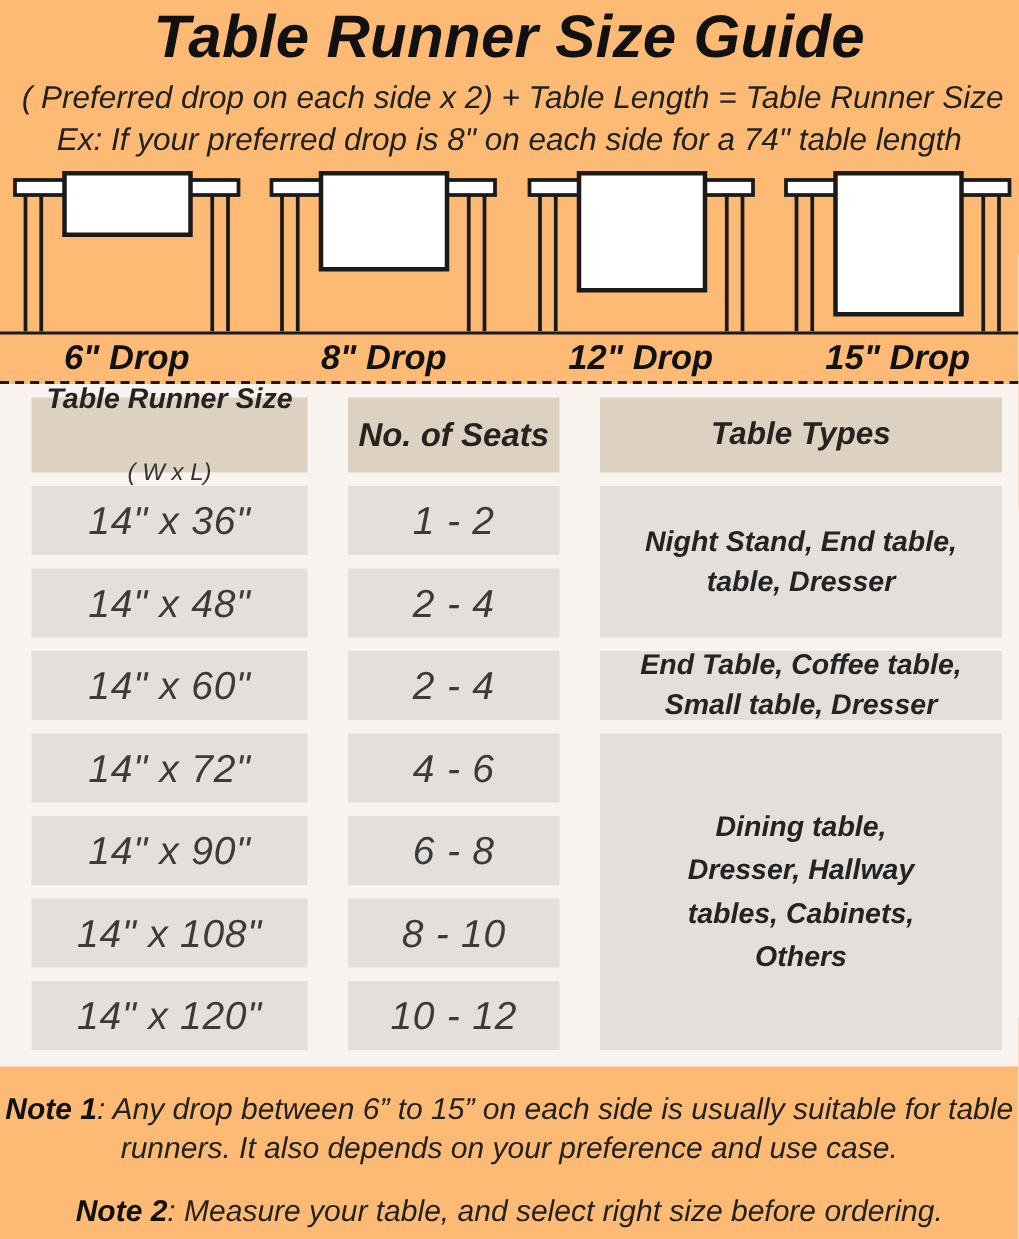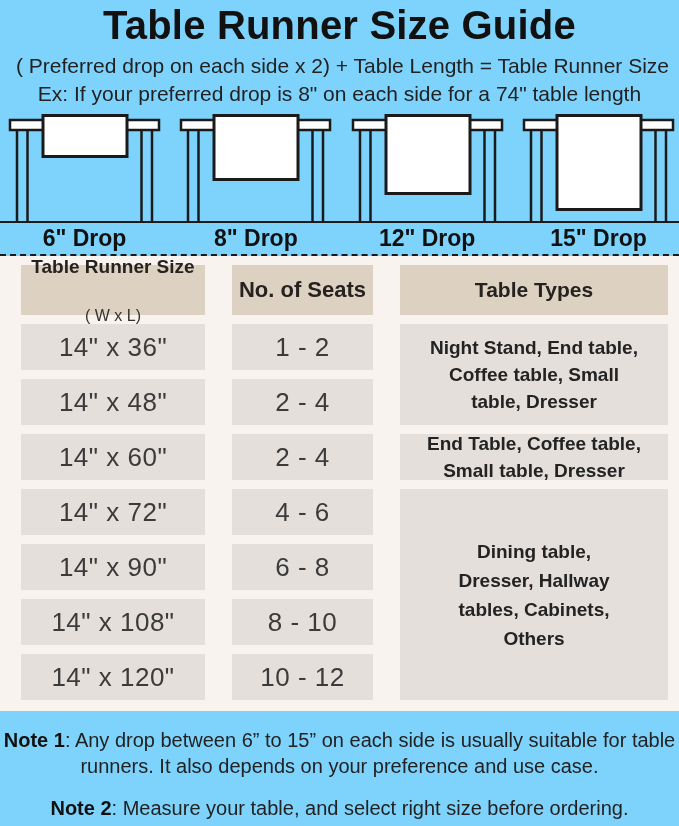--- a/index.html
+++ b/index.html
@@ -1,18 +1,18 @@
 <!DOCTYPE html>
 <html><head>
 <meta charset="utf-8">
 <style>
   html,body{margin:0;padding:0;}
   .page{
-    width:679px;height:826px;overflow:hidden;background:#7dd3fc;
-    font-family:"Liberation Sans", sans-serif;color:#1f1f1f;position:relative;
+    width:679px;height:826px;overflow:hidden;background:#fdba74;
+    font-family:"Liberation Sans", sans-serif;color:#1f1f1f;position:relative;font-style:italic;
   }
   .page-title{
     margin:0;padding-top:3px;font-size:40px;line-height:44px;font-weight:bold;
     text-align:center;color:#111111;letter-spacing:0.2px;
   }
   .formula-line{margin:7px 10px 0;font-size:21px;line-height:24px;text-align:right;color:#222222;}
   .example-line1{margin:4px 0 0;font-size:21px;line-height:24px;text-align:center;color:#222222;}
   .example-line2{margin:3px 0 0;font-size:21px;line-height:24px;text-align:center;color:#222222;}
 
   .figures-row{
@@ -141,21 +141,20 @@
     <div class="cell data-cell seats-text" style="grid-row:5;grid-column:2;">4 - 6</div>
     <div class="cell data-cell size-text" style="grid-row:6;grid-column:1;">14" x 90"</div>
     <div class="cell data-cell seats-text" style="grid-row:6;grid-column:2;">6 - 8</div>
     <div class="cell data-cell size-text" style="grid-row:7;grid-column:1;">14" x 108"</div>
     <div class="cell data-cell seats-text" style="grid-row:7;grid-column:2;">8 - 10</div>
     <div class="cell data-cell size-text" style="grid-row:8;grid-column:1;">14" x 120"</div>
     <div class="cell data-cell seats-text" style="grid-row:8;grid-column:2;">10 - 12</div>
 
     <div class="cell data-cell types-cell col3 span2">
       <div>Night Stand, End table,</div>
-      <div>Coffee table, Small</div>
       <div>table, Dresser</div>
     </div>
     <div class="cell data-cell types-cell col3 row4">
       <div>End Table, Coffee table,</div>
       <div>Small table, Dresser</div>
     </div>
     <div class="cell data-cell types-cell types-tall col3 span4">
       <div>Dining table,</div>
       <div>Dresser, Hallway</div>
       <div>tables, Cabinets,</div>

